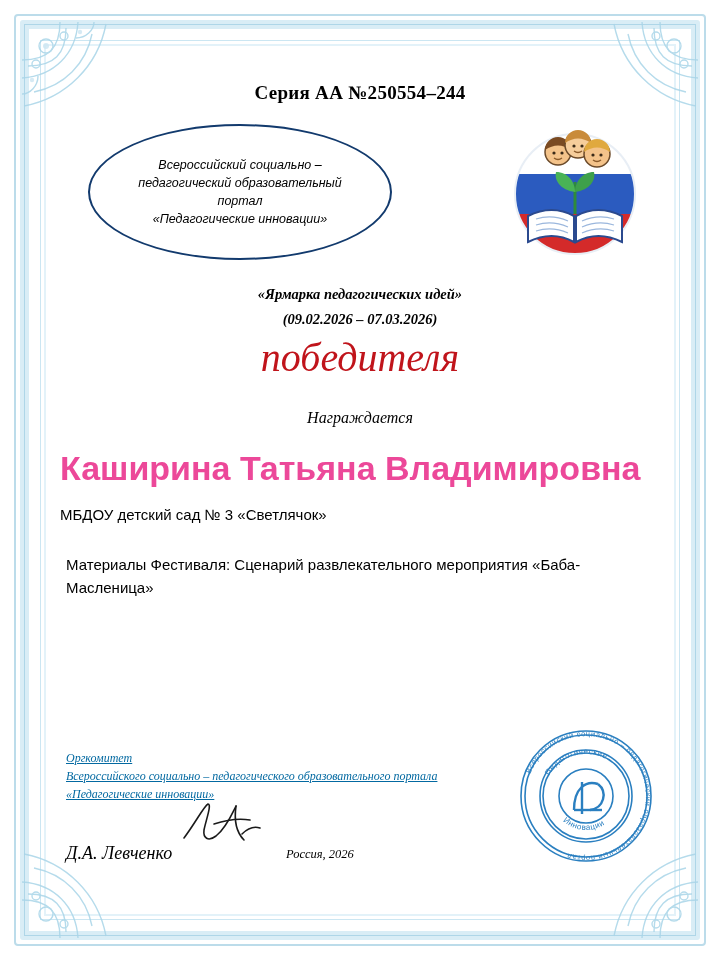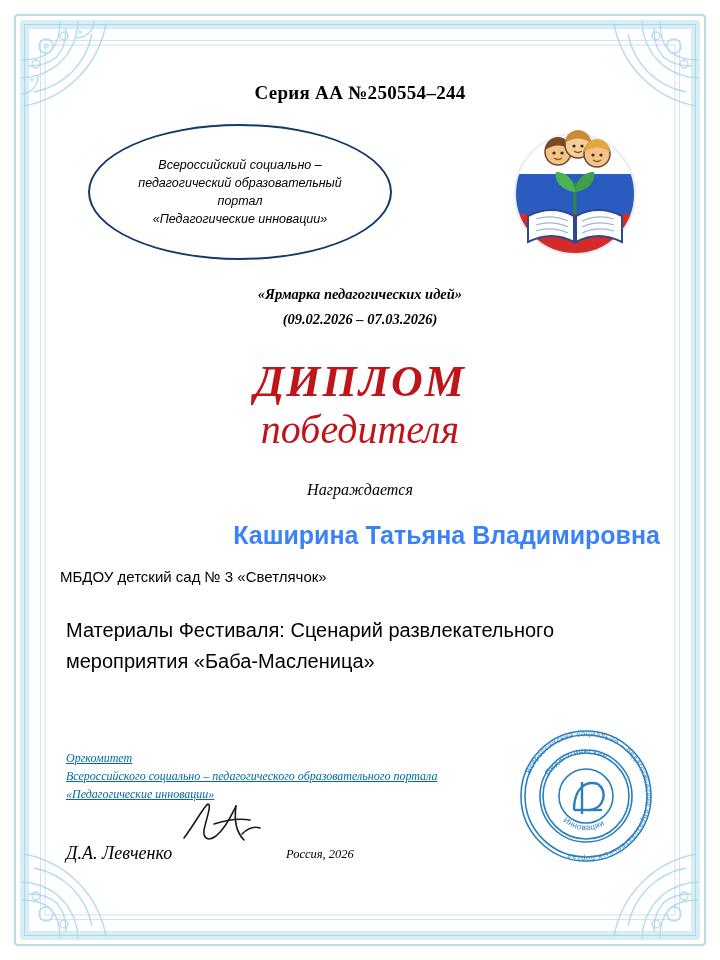--- a/index.html
+++ b/index.html
@@ -152,38 +152,38 @@
   .awarded {
     text-align: center;
     font-family: "Liberation Serif", serif;
     font-style: italic;
     font-size: 16px;
     color: #000;
     margin-top: 30px;
   }
 
   .recipient {
-    text-align: right;
+    text-align: left;
     font-family: "Liberation Sans", sans-serif;
     font-weight: bold;
-    font-size: 25px;
-    color: #3b82f6;
+    font-size: 34px;
+    color: #ec4899;
     margin-top: 22px;
   }
 
   .org {
     font-family: "Liberation Sans", sans-serif;
     font-size: 15px;
     color: #000;
     margin-top: 18px;
   }
 
   .materials {
     font-family: "Liberation Sans", sans-serif;
-    font-size: 20px;
+    font-size: 15px;
     color: #000;
     margin-top: 30px;
     line-height: 1.55;
     text-align: left;
     padding: 0 6px;
   }
 
   .footer {
     position: absolute;
     left: 6px;
@@ -368,21 +368,20 @@
           </g>
         </svg>
       </div>
     </div>
 
     <div class="fest">
       <div>«Ярмарка педагогических идей»</div>
       <div>(09.02.2026 – 07.03.2026)</div>
     </div>
 
-    <div class="diploma">ДИПЛОМ</div>
     <div class="diploma-2">победителя</div>
 
     <div class="awarded">Награждается</div>
 
     <div class="recipient">Каширина Татьяна Владимировна</div>
 
     <div class="org">МБДОУ детский сад № 3 «Светлячок»</div>
 
     <div class="materials">Материалы Фестиваля: Сценарий  развлекательного  мероприятия «Баба-Масленица»</div>
 

